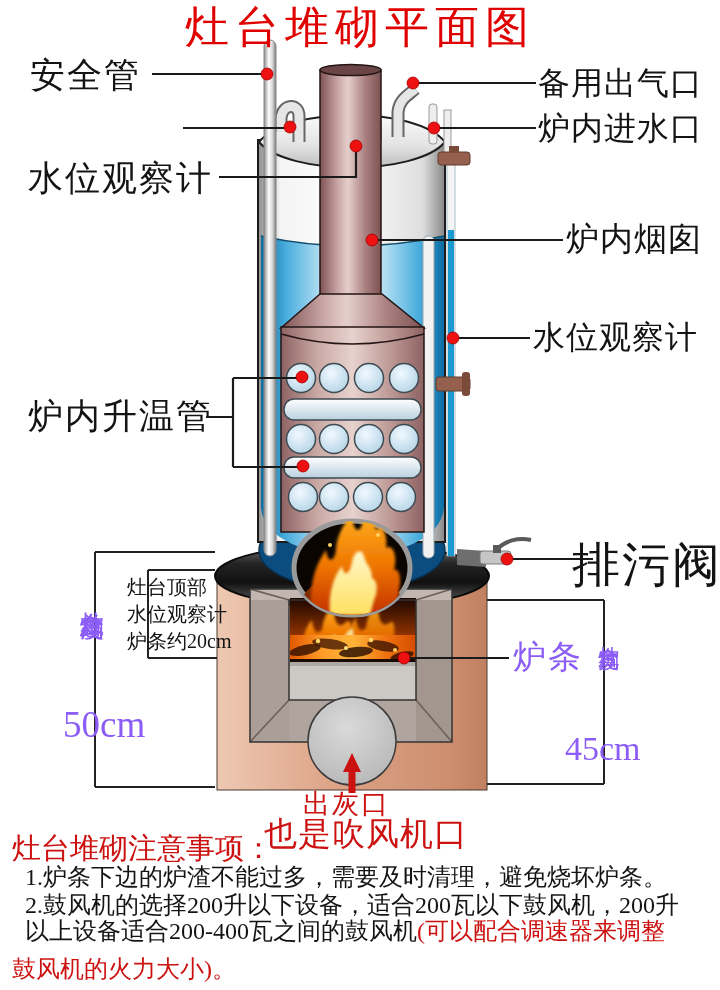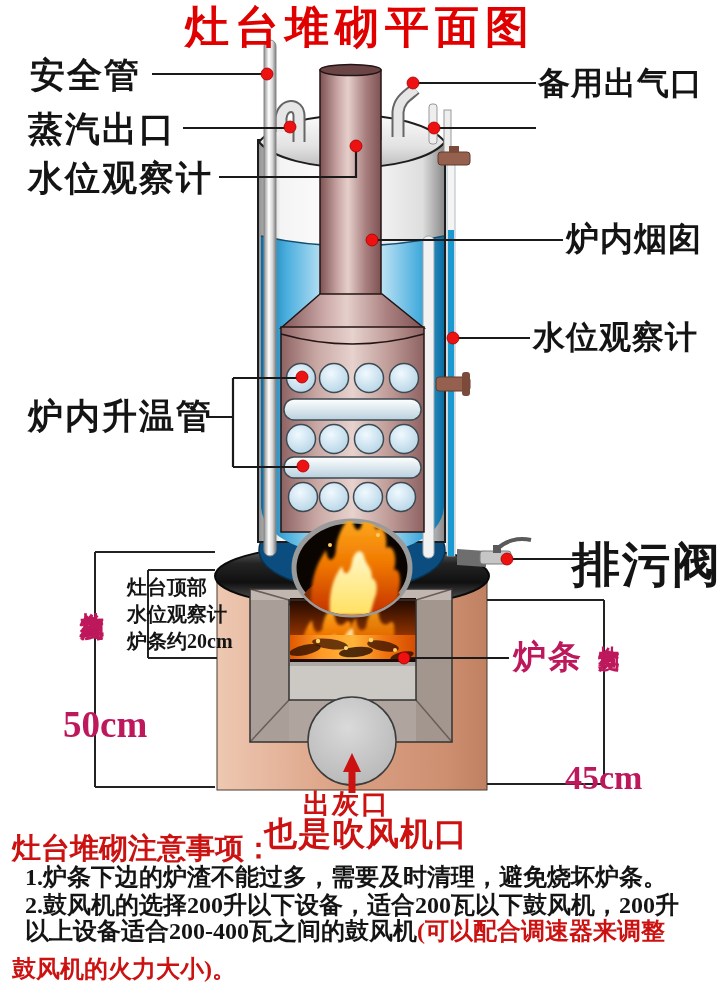--- a/index.html
+++ b/index.html
@@ -1,20 +1,20 @@
 <!DOCTYPE html>
 <html><head>
 <meta charset="utf-8">
 <style>
   html,body{margin:0;padding:0;background:#ffffff;}
   #page{position:relative;width:720px;height:990px;background:#ffffff;overflow:hidden;
         font-family:"Liberation Serif","DejaVu Serif",serif;}
   svg{position:absolute;left:0;top:0;}
-  .lbl{position:absolute;font-weight:bold;color:#141414;white-space:nowrap;line-height:1.08;}
-  .red{color:#be185d;}
+  .lbl{position:absolute;font-weight:normal;color:#141414;white-space:nowrap;line-height:1.08;}
+  .red{color:#8b5cf6;}
   .red2{color:#cc1111;}
   .vert{writing-mode:vertical-rl;text-orientation:upright;}
   .title{color:#e00000;font-size:44px;letter-spacing:6px;}
   .side-l{font-size:35px;letter-spacing:2px;}
   .side-r{font-size:32px;letter-spacing:1px;}
   .note{font-size:24px;letter-spacing:0px;}
 </style>
 </head>
 <body>
 
@@ -277,41 +277,41 @@
     <circle cx="302" cy="377" r="6"></circle>
     <circle cx="303" cy="466" r="6"></circle>
     <circle cx="507" cy="559" r="6"></circle>
     <circle cx="404" cy="658" r="6"></circle>
   </g>
 </svg>
 
 <div class="lbl title" style="left:165px;top:4px;width:390px;text-align:center;">灶台堆砌平面图</div>
 
 <div class="lbl side-l" style="left:30px;top:57px;">安全管</div>
-<div class="lbl side-l" style="left:28px;top:111px;">蒸汽出口</div>
 <div class="lbl side-l" style="left:28px;top:160px;">水位观察计</div>
 <div class="lbl side-l" style="left:28px;top:398px;text-align:center;">炉内升温管</div>
 
 <div class="lbl side-r" style="left:538px;top:66px;">备用出气口</div>
+<div class="lbl side-r" style="left:538px;top:111px;">炉内进水口</div>
 <div class="lbl" style="left:566px;top:222px;font-size:33px;letter-spacing:1px;">炉内烟囱</div>
 <div class="lbl" style="left:533px;top:320px;font-size:32px;letter-spacing:1px;">水位观察计</div>
 <div class="lbl" style="left:572px;top:539px;font-size:48px;letter-spacing:2px;">排污阀</div>
 <div class="lbl red" style="left:513px;top:640px;font-size:33px;letter-spacing:2px;">炉条</div>
 
 <div class="lbl" style="left:127px;top:574px;font-size:20px;line-height:27px;">
   <div>灶台顶部</div>
   <div>水位观察计</div>
   <div>炉条约20cm</div>
 </div>
 
 <div class="lbl red vert" style="left:78px;top:592px;font-size:24px;letter-spacing:1px;">灶台总高度约</div>
 <div class="lbl red" style="left:63px;top:705px;font-size:37px;">50cm</div>
 
 <div class="lbl red vert" style="left:597px;top:629px;font-size:21px;letter-spacing:1px;">灶台宽度约</div>
-<div class="lbl red" style="left:565px;top:731px;font-size:34px;margin-top:29px;">45cm</div>
+<div class="lbl red" style="left:565px;top:731px;font-size:34px;">45cm</div>
 
 <div class="lbl red2" style="left:303px;top:790px;font-size:27px;letter-spacing:2px;">出灰口</div>
 <div class="lbl red2" style="left:264px;top:817px;font-size:33px;letter-spacing:1px;">也是吹风机口</div>
 
 <div class="lbl red2" style="left:12px;top:833px;font-size:29px;">灶台堆砌注意事项：</div>
 <div class="lbl note" style="left:25px;top:865px;">1.炉条下边的炉渣不能过多，需要及时清理，避免烧坏炉条。</div>
 <div class="lbl note" style="left:25px;top:893px;">2.鼓风机的选择200升以下设备，适合200瓦以下鼓风机，200升</div>
 <div class="lbl note" style="left:25px;top:919px;"><span>以上设备适合200-400瓦之间的鼓风机</span><span class="red2">(可以配合调速器来调整</span></div>
 <div class="lbl note red2" style="left:12px;top:945px;margin-top:12px;">鼓风机的火力大小)。</div>
 

